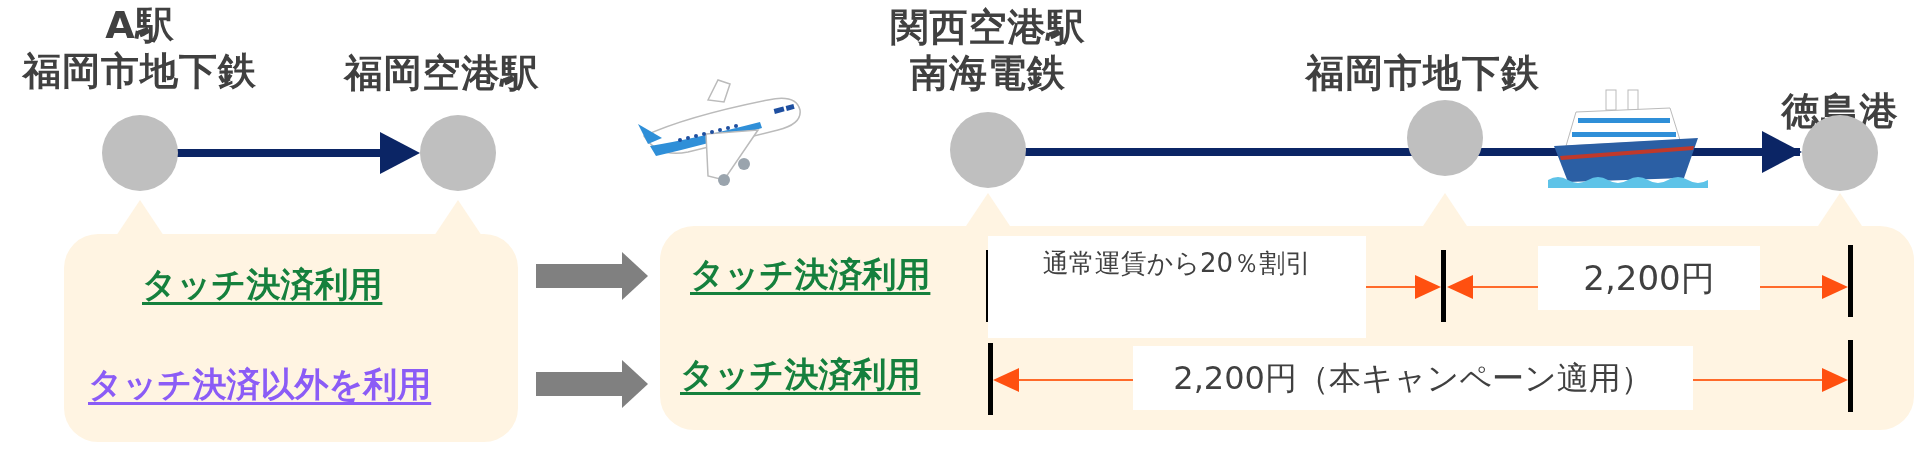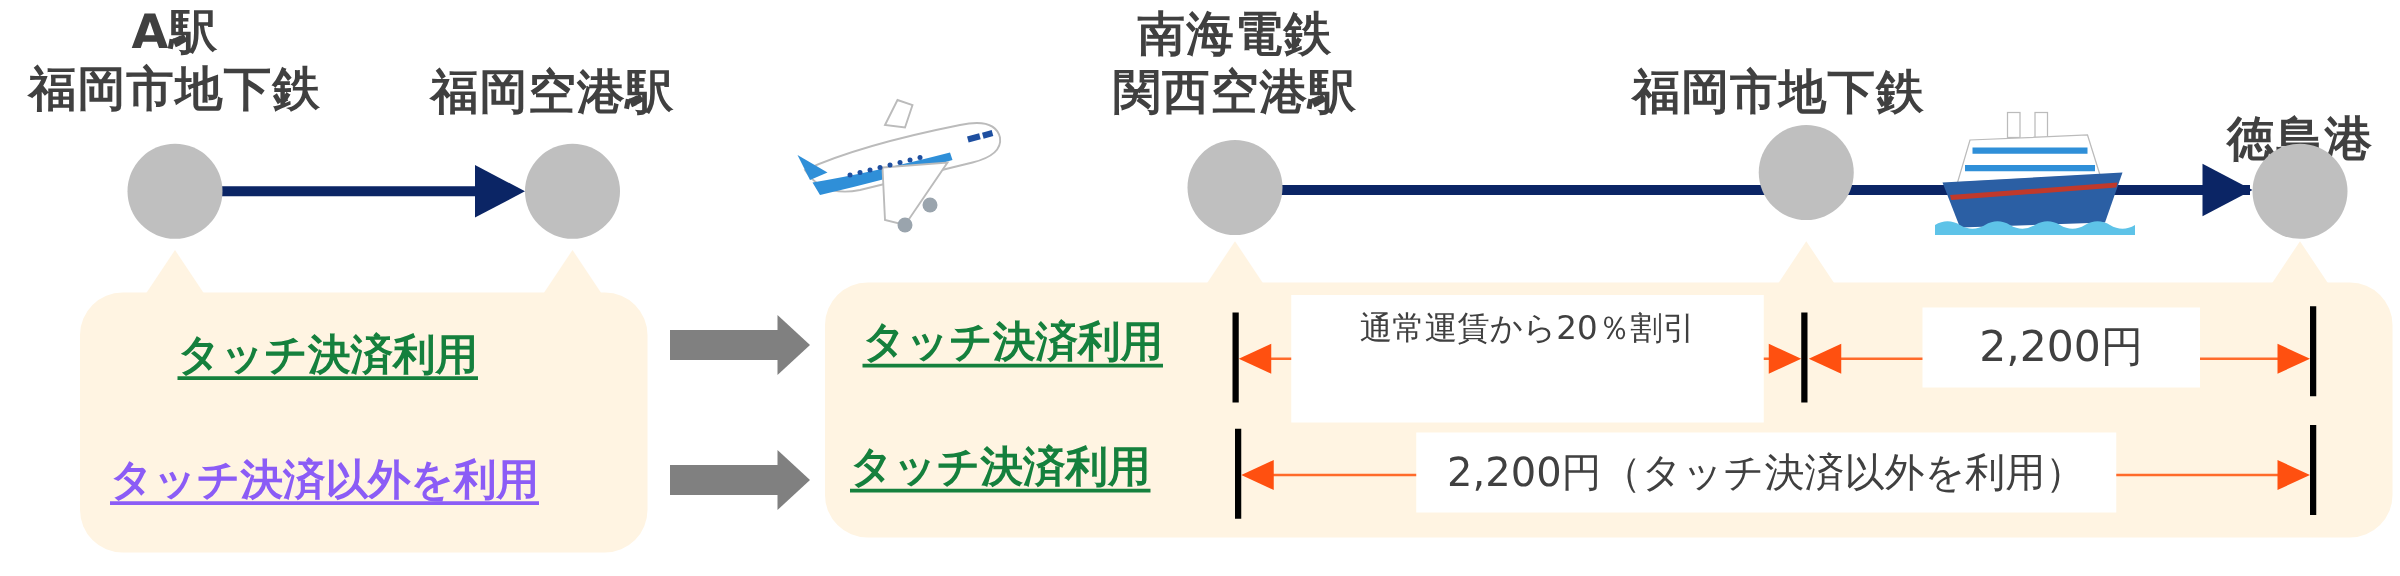--- a/index.html
+++ b/index.html
@@ -36,22 +36,22 @@
 <body>
 
 <div class="station-name" style="left:0px; top:2px; width:280px;">
   <div>A駅</div>
   <div>福岡市地下鉄</div>
 </div>
 <div class="station-name" style="left:324px; top:50px; width:236px;">
   <div>福岡空港駅</div>
 </div>
 <div class="station-name" style="left:870px; top:4px; width:236px;">
+  <div>関西空港駅</div>
   <div>南海電鉄</div>
-  <div>関西空港駅</div>
 </div>
 <div class="station-name" style="left:1305px; top:50px; width:236px;">
   <div>福岡市地下鉄</div>
 </div>
 <div class="station-name" style="left:1760px; top:50px; width:160px;margin-top:38px;">
   <div>徳島港</div>
 </div>
 
 <div class="route-line" style="left:175px; top:149px; width:210px;"></div>
 <div class="arrow-head" style="left:380px; top:132px;"></div>
@@ -120,30 +120,30 @@
 
 <div class="pay-label" style="left:690px; top:254px;">タッチ決済利用</div>
 
 <div class="bar" style="left:986px; top:250px; height:72px;"></div>
 <div class="bar" style="left:1441px; top:250px; height:72px;"></div>
 <div class="bar" style="left:1848px; top:245px; height:72px;"></div>
 
 <div class="o-line" style="left:1000px; top:286px; width:425px;"></div>
 <div class="o-head-l" style="left:991px; top:275px;"></div>
 <div class="o-head-r" style="left:1415px; top:275px;"></div>
-<div class="fare-box" style="left:1033px; top:236px; width:378px; height:102px; font-size:26px; line-height:42px; padding-top:6px; box-sizing:border-box;">
+<div class="fare-box" style="left:988px; top:236px; width:378px; height:102px; font-size:26px; line-height:42px; padding-top:6px; box-sizing:border-box;">
   <div>通常運賃から20％割引</div>
 </div>
 
 <div class="o-line" style="left:1460px; top:286px; width:370px;"></div>
 <div class="o-head-l" style="left:1447px; top:275px;"></div>
 <div class="o-head-r" style="left:1822px; top:275px;"></div>
 <div class="fare-box" style="left:1538px; top:246px; width:222px; height:64px; font-size:34px; line-height:64px;">2,200円</div>
 
 <div class="pay-label" style="left:680px; top:354px;">タッチ決済利用</div>
 
 <div class="bar" style="left:988px; top:343px; height:72px;"></div>
 <div class="bar" style="left:1848px; top:340px; height:72px;"></div>
 
 <div class="o-line" style="left:1000px; top:379px; width:830px;"></div>
 <div class="o-head-l" style="left:993px; top:368px;"></div>
 <div class="o-head-r" style="left:1822px; top:368px;"></div>
-<div class="fare-box" style="left:1133px; top:346px; width:560px; height:64px; font-size:32px; line-height:64px;">2,200円（タッチ決済以外を利用）</div>
+<div class="fare-box" style="left:1133px; top:346px; width:560px; height:64px; font-size:32px; line-height:64px;">2,200円（本キャンペーン適用）</div>
 
 </body></html>

